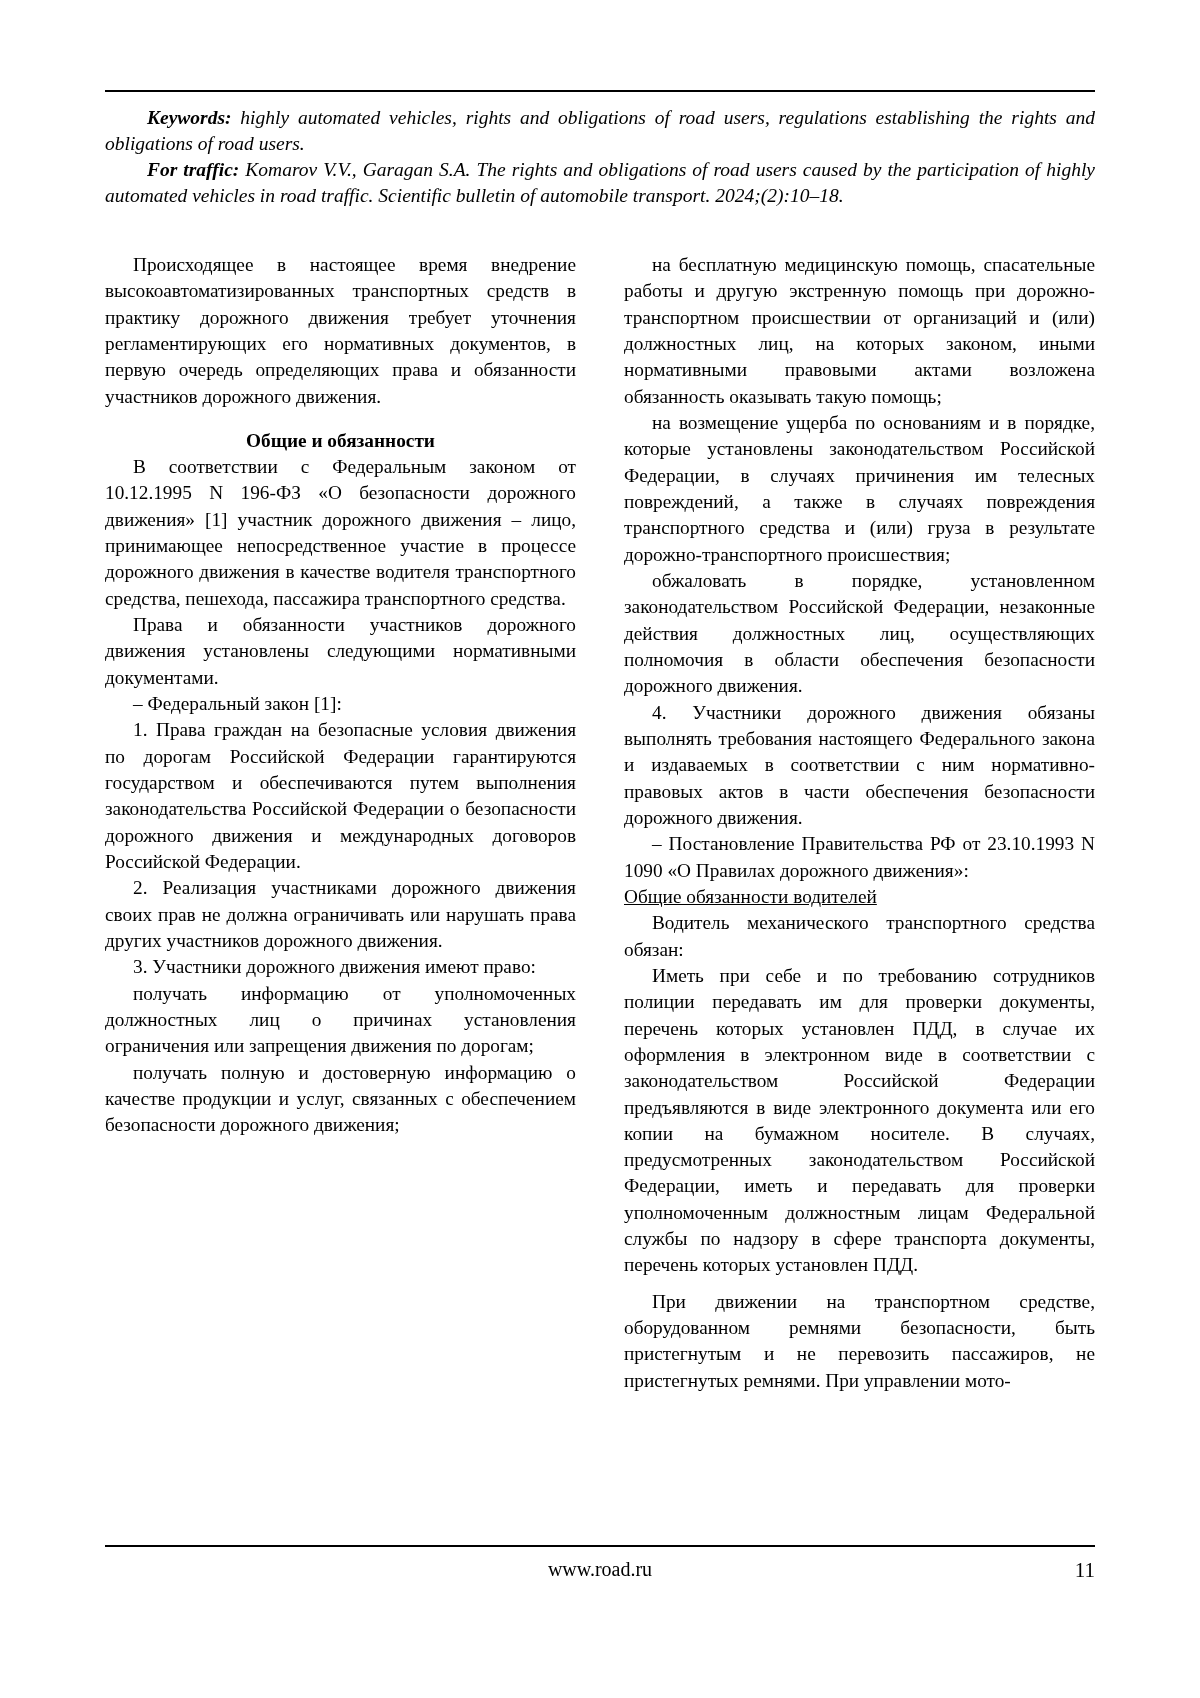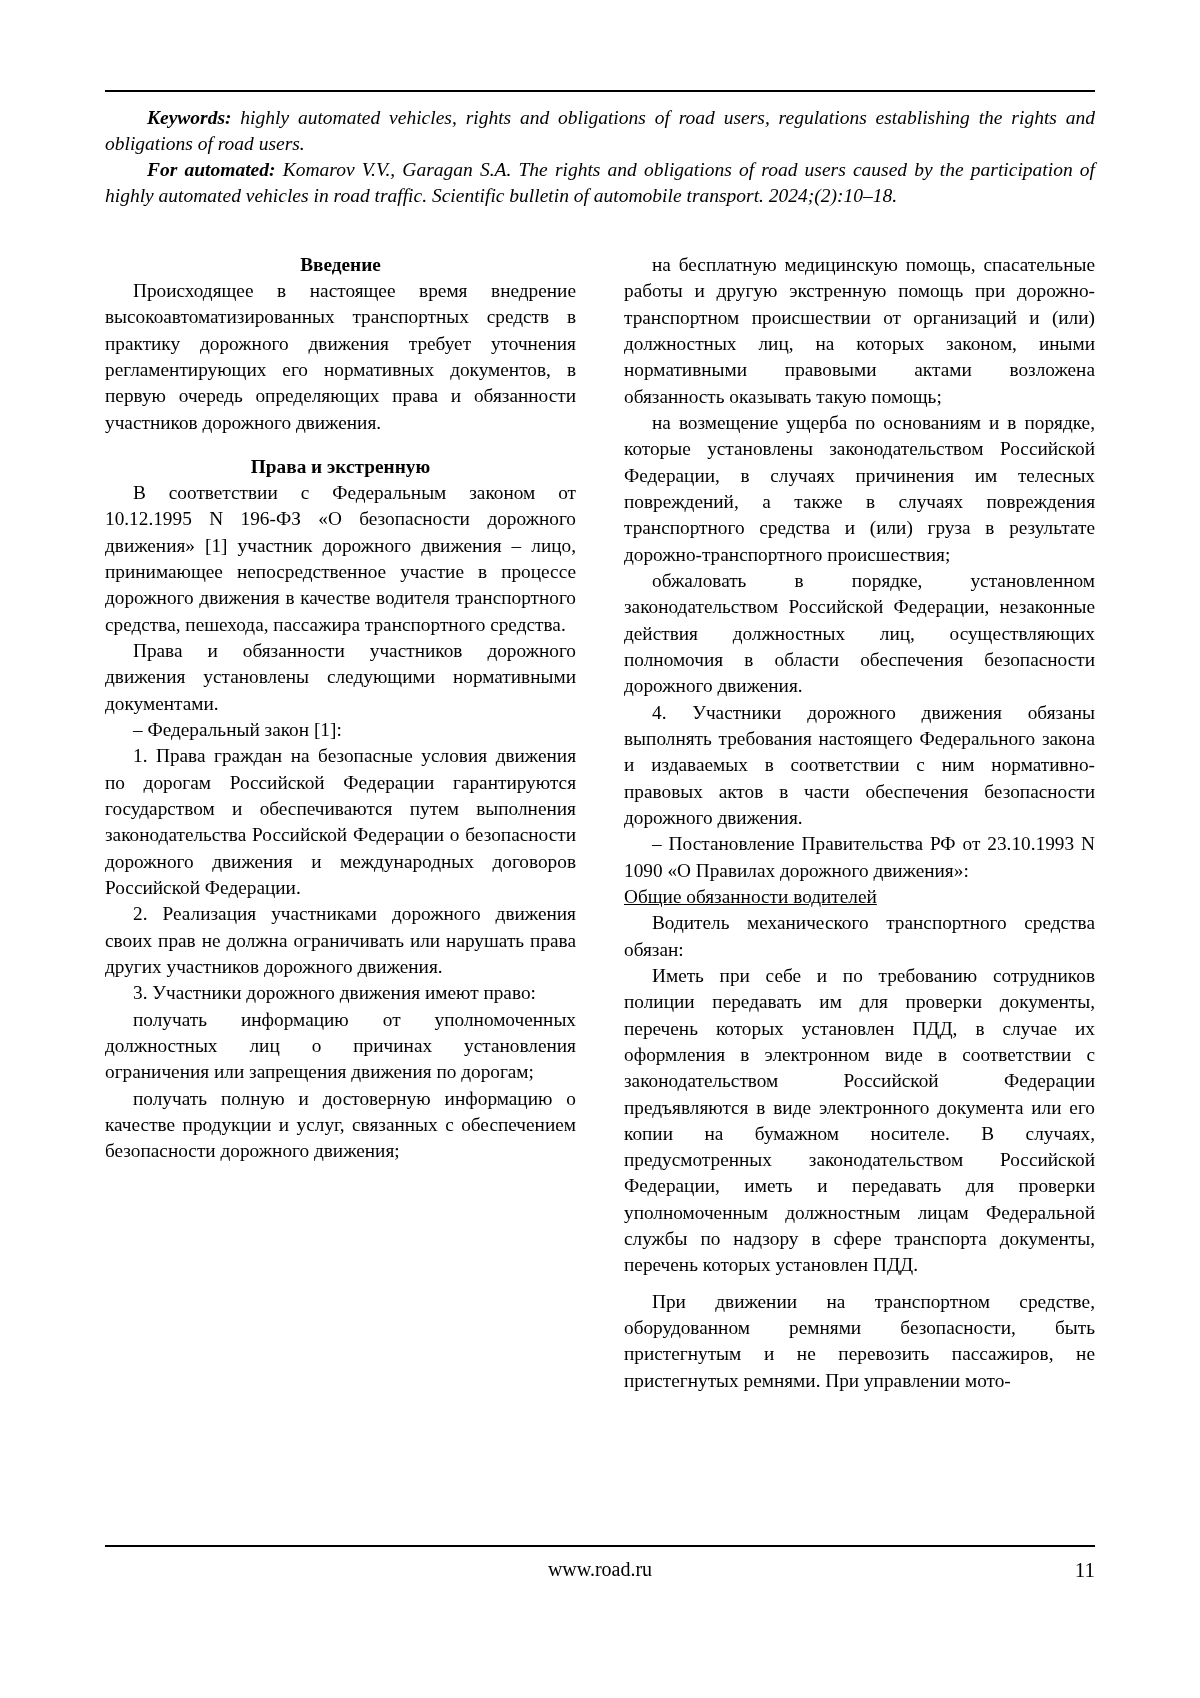--- a/index.html
+++ b/index.html
@@ -122,30 +122,29 @@
 </style>
 </head>
 <body>
 
 <div class="page">
 
   <div class="rule-top"></div>
 
   <div class="header-block">
     <p><span class="lbl">Keywords:</span><span> highly automated vehicles, rights and obligations of road users, regulations establishing the rights and obligations of road users.</span></p>
-    <p><span class="lbl">For automated:</span><span> Komarov V.V., Garagan S.A. The rights and obligations of road users caused by the participation of highly automated vehicles in road traffic. Scientific bulletin of automobile transport. 2024;(2):10–18.</span></p>
+    <p><span class="lbl">For traffic:</span><span> Komarov V.V., Garagan S.A. The rights and obligations of road users caused by the participation of highly automated vehicles in road traffic. Scientific bulletin of automobile transport. 2024;(2):10–18.</span></p>
   </div>
 
   <div class="columns">
 
     <div class="col">
-      <h3 class="first">Введение</h3>
       <p>Происходящее в настоящее время внедрение высокоавтоматизированных транспортных средств в практику дорожного движения требует уточнения регламентирующих его нормативных документов, в первую очередь определяющих права и обязанности участников дорожного движения.</p>
 
-      <h3>Права и экстренную</h3>
+      <h3>Общие и обязанности</h3>
 
       <p>В соответствии с Федеральным законом от 10.12.1995 N 196-ФЗ «О безопасности дорожного движения» [1] участник дорожного движения – лицо, принимающее непосредственное участие в процессе дорожного движения в качестве водителя транспортного средства, пешехода, пассажира транспортного средства.</p>
       <p>Права и обязанности участников дорожного движения установлены следующими нормативными документами.</p>
       <p>– Федеральный закон [1]:</p>
       <p>1. Права граждан на безопасные условия движения по дорогам Российской Федерации гарантируются государством и обеспечиваются путем выполнения законодательства Российской Федерации о безопасности дорожного движения и международных договоров Российской Федерации.</p>
       <p>2. Реализация участниками дорожного движения своих прав не должна ограничивать или нарушать права других участников дорожного движения.</p>
       <p>3. Участники дорожного движения имеют право:</p>
       <p>получать информацию от уполномоченных должностных лиц о причинах установления ограничения или запрещения движения по дорогам;</p>
       <p>получать полную и достоверную информацию о качестве продукции и услуг, связанных с обеспечением безопасности дорожного движения;</p>
     </div>

